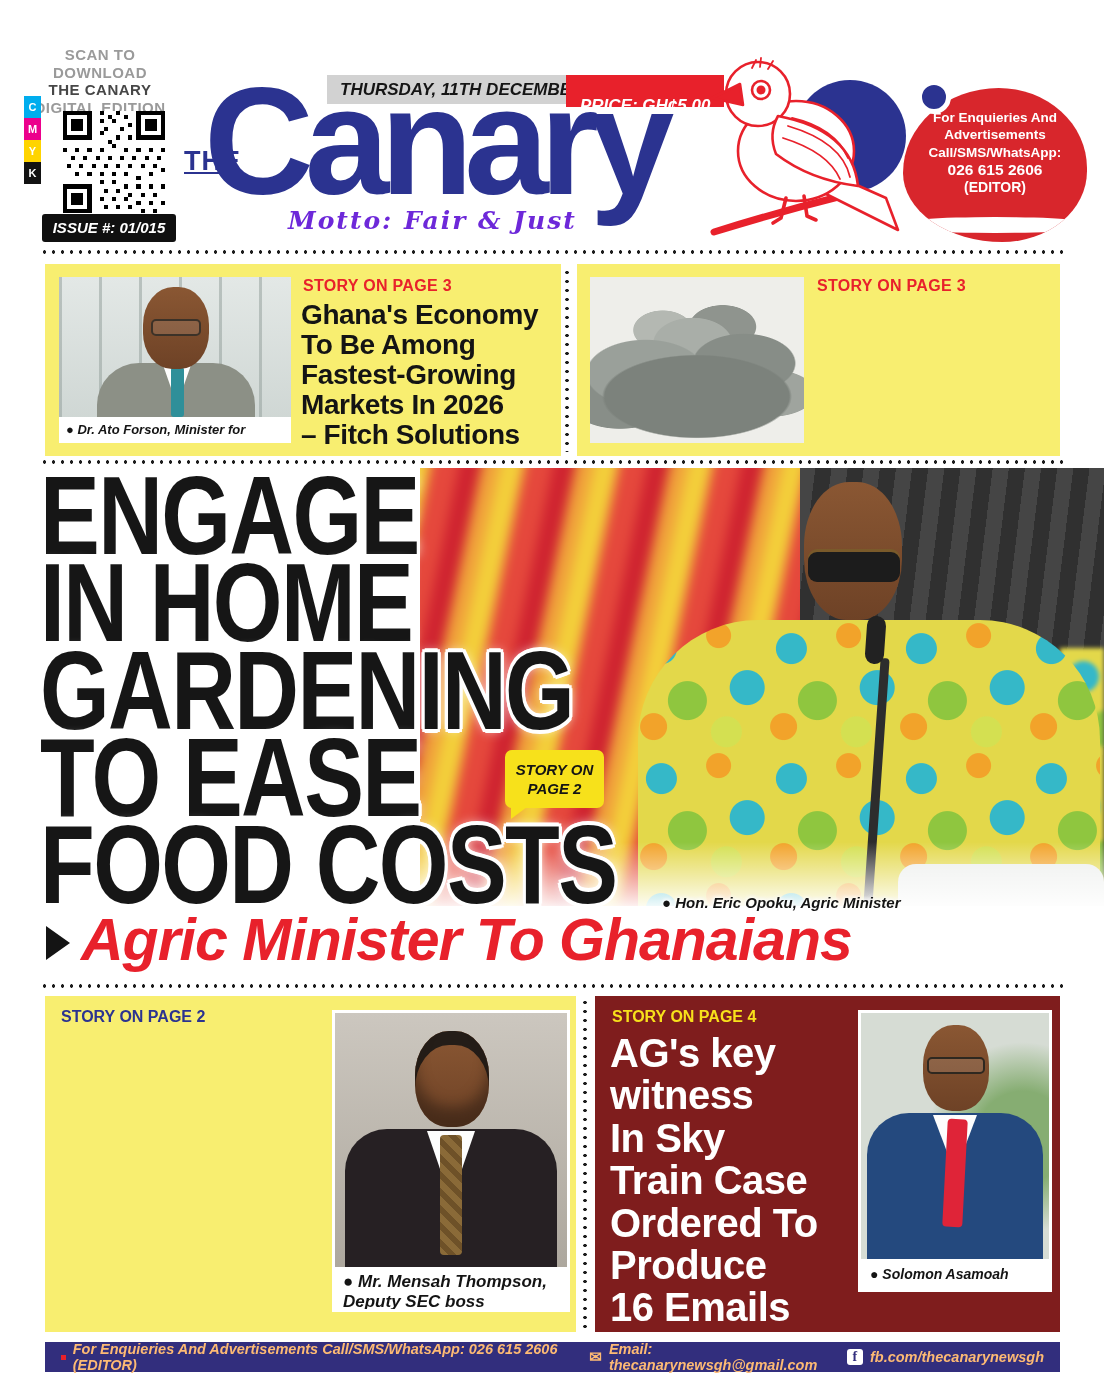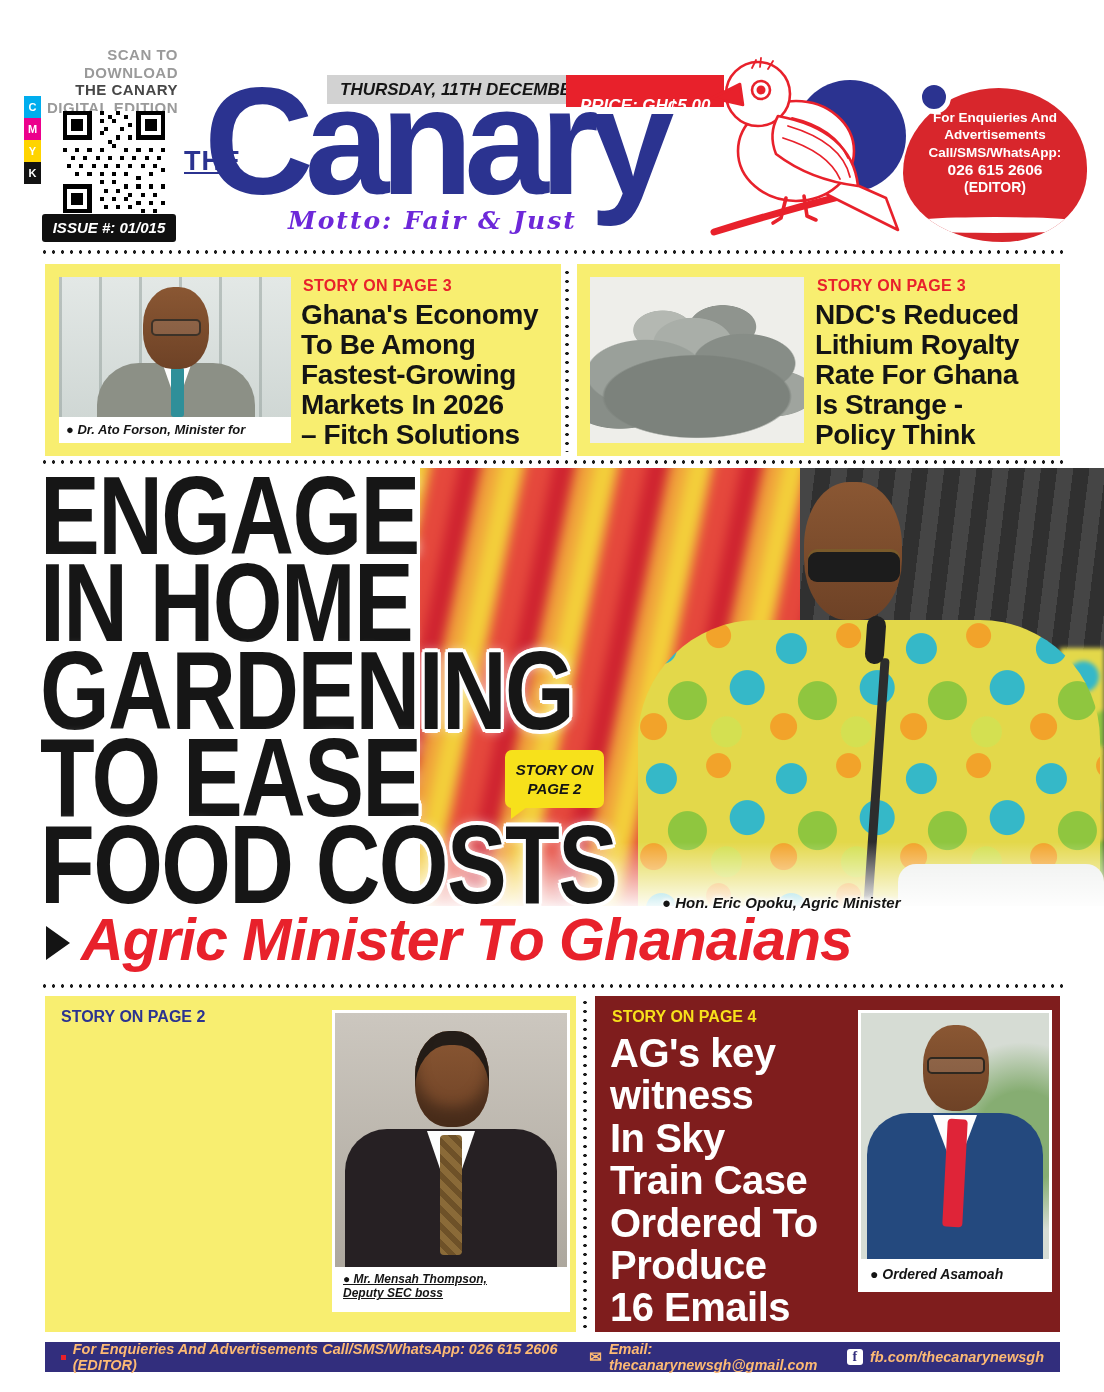--- a/index.html
+++ b/index.html
@@ -3,21 +3,21 @@
 <meta charset="utf-8">
 <style>
   html,body{margin:0;padding:0;background:#fff;}
   *{box-sizing:border-box;}
   #page{position:relative;width:1104px;height:1392px;background:#fff;margin:0 auto;overflow:hidden;
         font-family:"Liberation Sans",sans-serif;}
   .abs{position:absolute;}
   .pre{white-space:pre-line;}
 
   
-  .scan-block{left:22px;top:46px;width:156px;text-align:right;font-size:15px;font-weight:600;
+  .scan-block{left:22px;top:46px;width:156px;text-align:center;font-size:15px;font-weight:600;
               color:#9a9a9a;line-height:1.18;letter-spacing:.5px;}
   .scan-strong{color:#474747;font-weight:800;}
   .cmyk{left:24px;top:96px;width:17px;}
   .cmyk span{display:block;width:17px;height:22px;font-size:11px;font-weight:800;color:#fff;
              text-align:center;line-height:22px;}
   .cmyk .c{background:#00adee;}.cmyk .m{background:#ec008c;}
   .cmyk .y{background:#ffd400;}.cmyk .k{background:#121212;}
   .qr{left:63px;top:111px;width:102px;height:102px;background:#fff;}
   .issue{left:42px;top:214px;width:134px;height:28px;background:#101010;color:#fff;
          font-style:italic;font-weight:800;font-size:15px;text-align:center;line-height:28px;border-radius:3px;}
@@ -232,25 +232,20 @@
 – Fitch Solutions</div>
   </div>
 
   <div class="abs dots-v" style="left:565px;top:268px;height:184px;"></div>
 
   <div class="abs ybox box-tr">
     <div class="abs photo ph-lithium">
       <div class="chunks"></div>
     </div>
     <div class="abs tag-red" style="left:240px;top:13px;">STORY ON PAGE 3</div>
-    <div class="abs head-dark pre" style="left:238px;top:36px;width:240px;">NDC's Reduced
-Lithium Royalty
-Rate For Ghana
-Is Strange -
-Policy Think</div>
   </div>
 
   <div class="abs dots-h" style="left:40px;top:460px;width:1024px;"></div>
 
   <div class="abs main-photo">
     <div class="mp-left"></div>
     <div class="mp-right"></div>
     <div class="kente" style="position:absolute;left:640px;top:180px;width:44px;height:258px;filter:blur(2px);"></div>
     <div class="kente" style="position:absolute;left:218px;top:152px;width:462px;height:286px;border-radius:120px 120px 0 0;"></div>
     <div class="p-head" style="left:384px;top:14px;width:98px;height:138px;"></div>
@@ -276,21 +271,21 @@
 
   <div class="abs dots-h" style="left:40px;top:984px;width:1024px;"></div>
 
   <div class="abs ybox box-bl">
     <div class="abs tag-navy" style="left:16px;top:12px;">STORY ON PAGE 2</div>
     <div class="abs photo ph-mensah">
       <div class="p-suit" style="left:10px;top:116px;width:212px;height:150px;background:#262023;"></div>
       <div class="p-shirt" style="left:92px;top:118px;width:48px;height:70px;clip-path:polygon(0 0,100% 0,50% 100%);"></div>
       <div class="p-tie" style="left:105px;top:122px;width:22px;height:120px;border-radius:4px;background:repeating-linear-gradient(45deg,#8a6a38 0 6px,#6e5128 6px 12px);"></div>
       <div class="p-head" style="left:80px;top:18px;width:74px;height:96px;box-shadow:inset 0 -20px 14px rgba(40,26,16,.55),inset 0 14px 0 #241d18;"></div>
-      <div class="cap-strip pre" style="height:42px;font-size:12px;line-height:1.2;padding:5px 8px;text-decoration:underline;">● Mr. Mensah Thompson,
+      <div class="cap-strip pre" style="height:42px;font-size:17px;line-height:1.2;padding:5px 8px;">● Mr. Mensah Thompson,
 Deputy SEC boss</div>
     </div>
   </div>
 
   <div class="abs dots-v" style="left:583px;top:998px;height:334px;"></div>
 
   <div class="abs box-br">
     <div class="abs tag-yellow" style="left:17px;top:12px;">STORY ON PAGE 4</div>
     <div class="abs head-white pre" style="left:15px;top:36px;width:246px;">AG's key
 witness
@@ -298,21 +293,21 @@
 Train Case
 Ordered To
 Produce
 16 Emails</div>
     <div class="abs photo ph-asamoah">
       <div class="p-suit" style="left:6px;top:100px;width:176px;height:148px;background:#24497e;"></div>
       <div class="p-shirt" style="left:72px;top:102px;width:44px;height:58px;clip-path:polygon(0 0,100% 0,50% 100%);"></div>
       <div class="p-tie" style="left:84px;top:106px;width:20px;height:108px;background:#df2438;border-radius:4px;transform:rotate(3deg);"></div>
       <div class="p-head" style="left:62px;top:12px;width:66px;height:86px;"></div>
       <div class="p-glass" style="left:66px;top:44px;width:58px;height:17px;border-color:#2e2820;"></div>
-      <div class="cap-strip" style="height:30px;font-size:14px;line-height:30px;padding:0 9px;">● Ordered Asamoah</div>
+      <div class="cap-strip" style="height:30px;font-size:14px;line-height:30px;padding:0 9px;">● Solomon Asamoah</div>
     </div>
   </div>
 
   <div class="abs footer">
     <span class="f-item">
       <span class="f-bullet"></span>
       <span>For Enquieries And Advertisements Call/SMS/WhatsApp: 026 615 2606 (EDITOR)</span>
     </span>
     <span class="f-item">
       <span class="mail-icon"></span>

